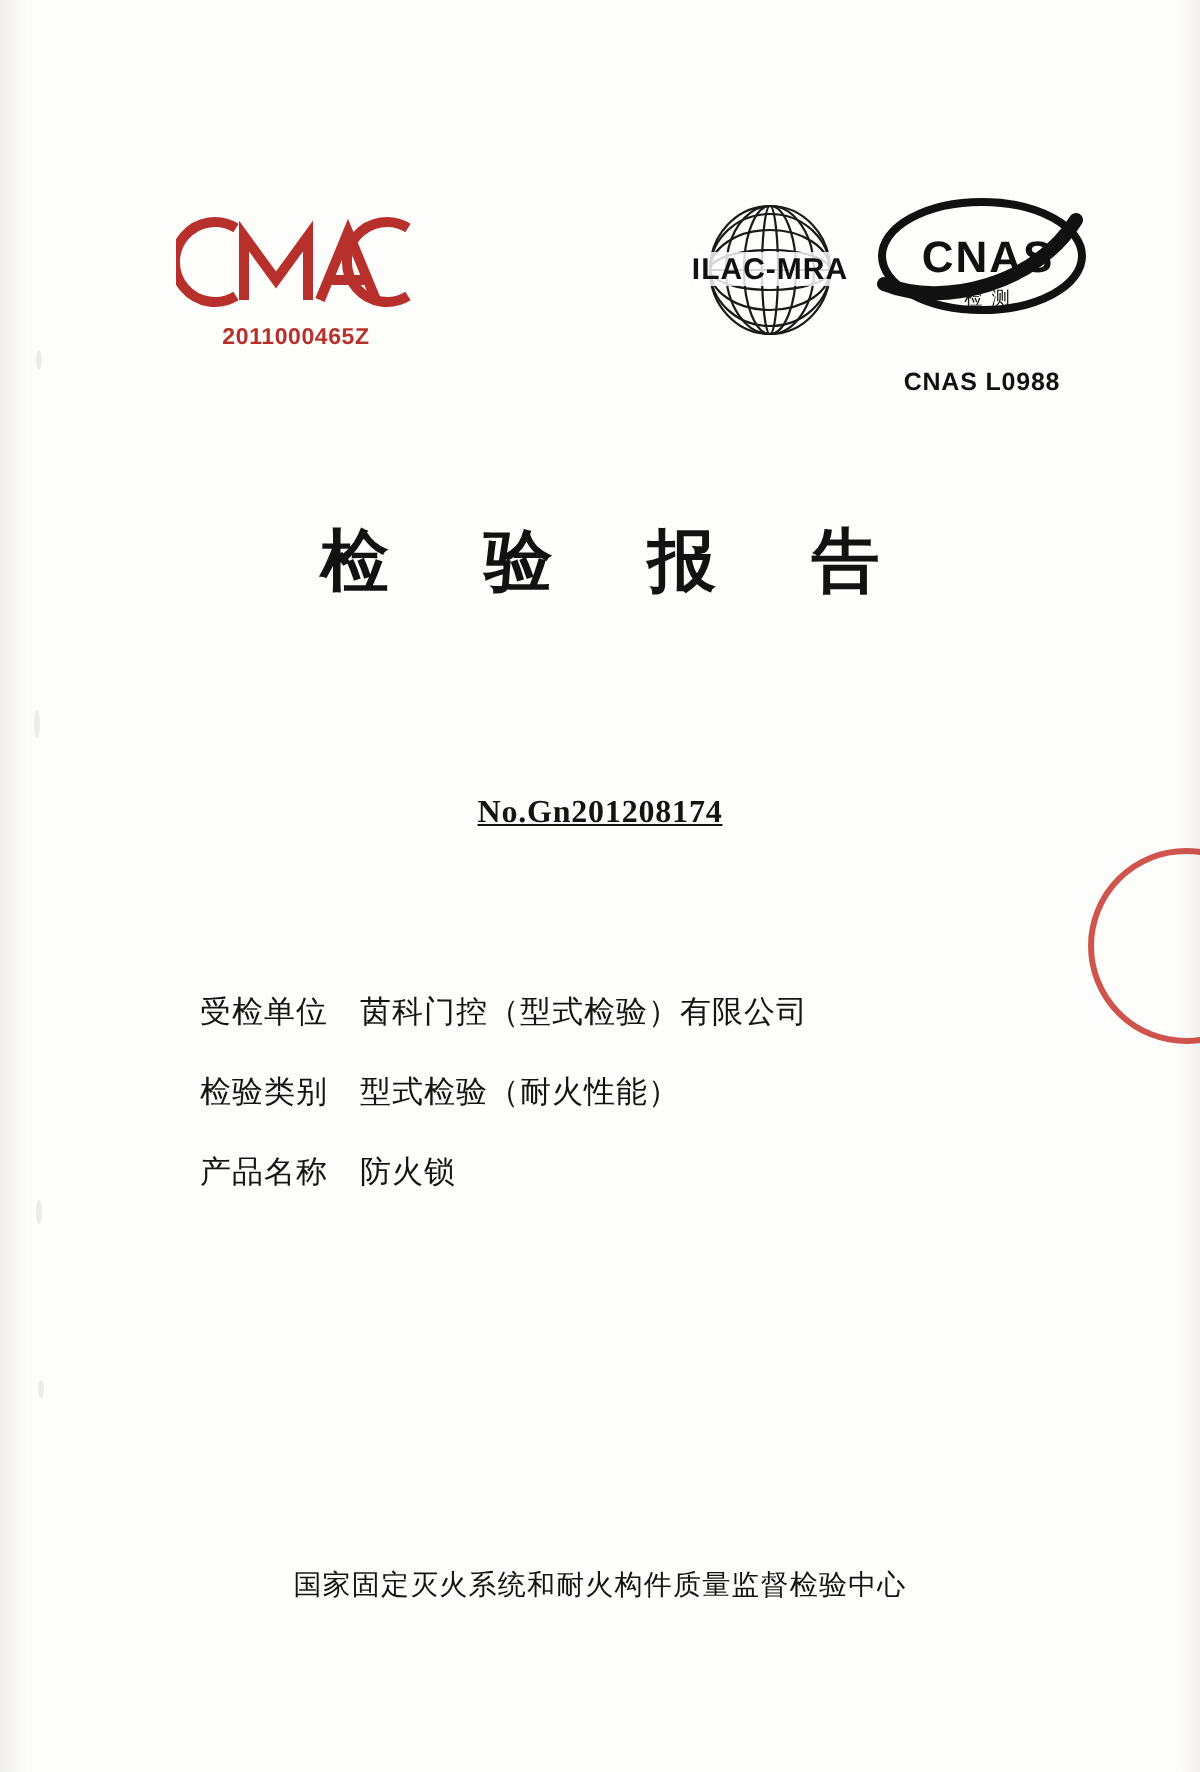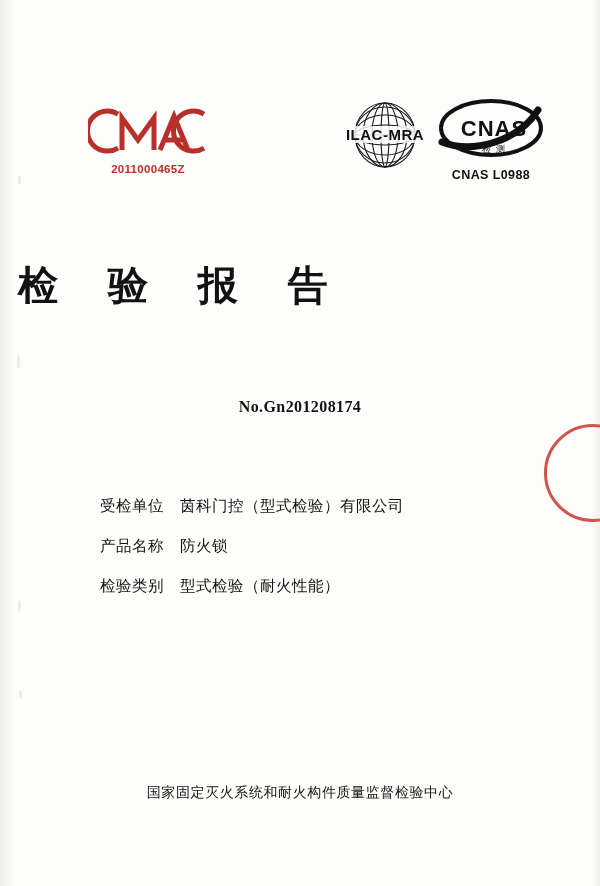--- a/index.html
+++ b/index.html
@@ -99,52 +99,54 @@
   }
 
   
   .logo-ilac { left: 333px; top: 2px; width: 104px; }
   .ilac-mark { width: 104px; height: 74px; position: relative; }
 
   
   .logo-cnas { left: 432px; top: 2px; width: 118px; }
   .cnas-mark { width: 118px; height: 68px; position: relative; }
   .cnas-code {
-    margin-top: 2px;
+    margin-top: 18px;
     font-size: 12.5px;
     font-weight: bold;
     color: #111;
     letter-spacing: .4px;
   }
 
   
   .doc-title {
     position: absolute;
     top: 258px;
     left: 0;
     width: 600px;
+    text-align: center;
     font-family: "DejaVu Sans", sans-serif;
     font-weight: bold;
-    font-size: 40px;
+    font-size: 34px;
     letter-spacing: 18px;
     text-indent: 18px;
     color: #121212;
   }
 
   .doc-number {
     position: absolute;
     top: 398px;
     left: 0;
     width: 600px;
     text-align: center;
     font-family: "Liberation Serif", serif;
     font-weight: bold;
     font-size: 16px;
     letter-spacing: .4px;
     color: #141414;
+    text-decoration: underline;
   }
 
   
   .fields {
     position: absolute;
     top: 496px;
     left: 100px;
     width: 420px;
   }
   .field-row {
@@ -247,26 +249,26 @@
   <div class="doc-number">No.Gn201208174</div>
 
   <div class="fields">
 
     <div class="field-row">
       <div class="field-label">受检单位</div>
       <div class="field-value">茵科门控（型式检验）有限公司</div>
     </div>
 
     <div class="field-row">
+      <div class="field-label">检验类别</div>
+      <div class="field-value">型式检验（耐火性能）</div>
+    </div>
+
+    <div class="field-row">
       <div class="field-label">产品名称</div>
       <div class="field-value">防火锁</div>
     </div>
 
-    <div class="field-row">
-      <div class="field-label">检验类别</div>
-      <div class="field-value">型式检验（耐火性能）</div>
-    </div>
-
   </div>
 
   <div class="doc-footer">国家固定灭火系统和耐火构件质量监督检验中心</div>
 
 </div>
 
 </body></html>

